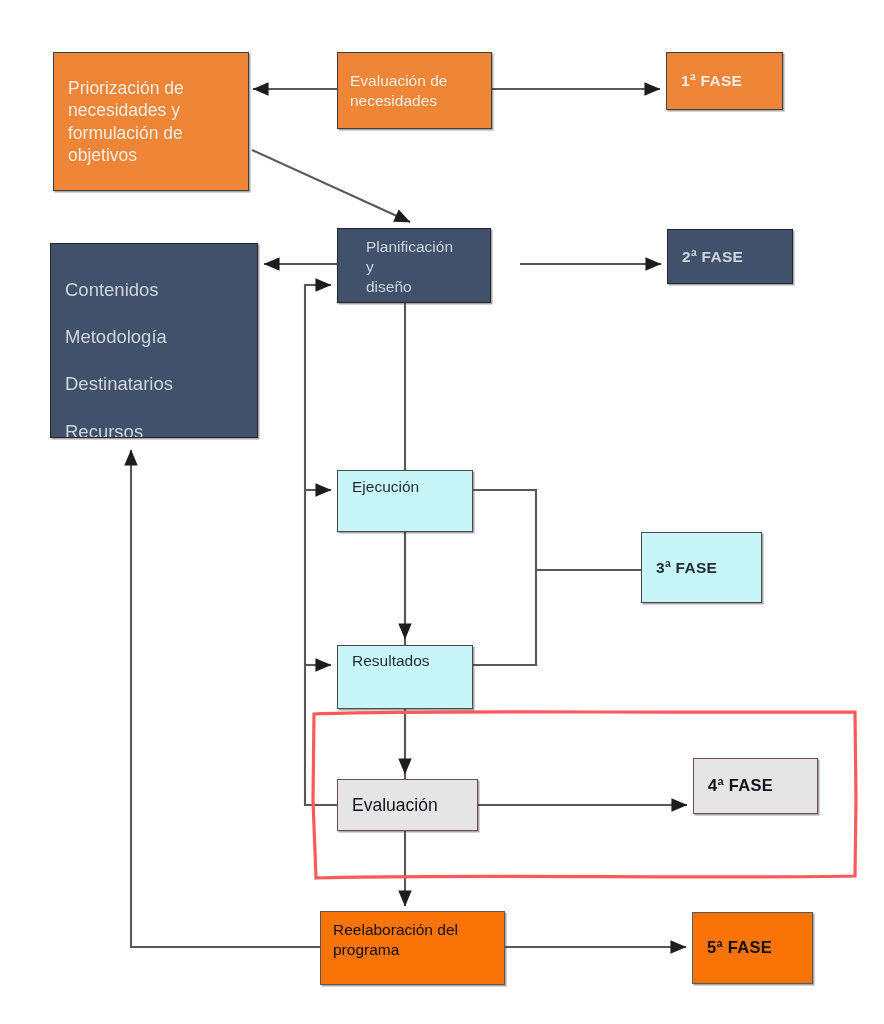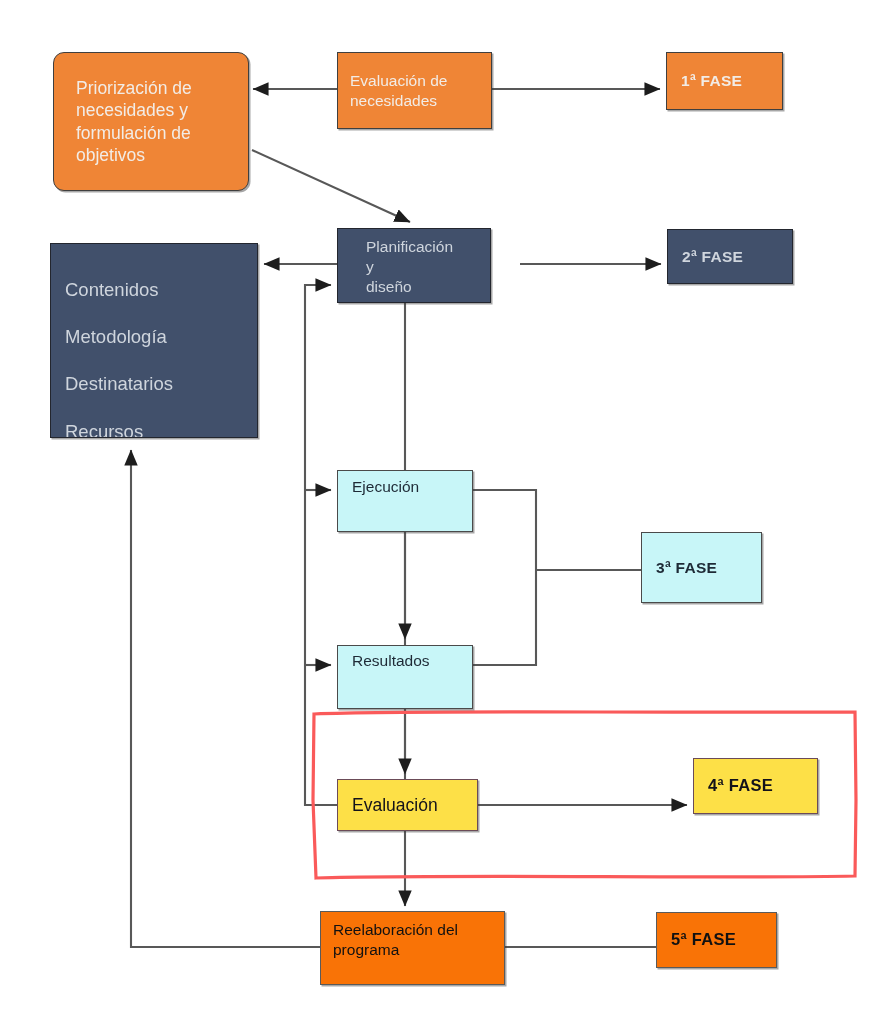--- a/index.html
+++ b/index.html
@@ -69,28 +69,28 @@
   
   .cyan {
     background: #c8f6f8;
     border-color: #4a4a4a;
   }
   .cyan .node-label {
     color: #1e2a36;
   }
   
   .pink {
-    background: #fde047;
+    background: #e5e5e5;
     border-color: #6b4b58;
   }
   .pink .node-label {
     color: #13121a;
   }
 
-  .pad-lg { padding: 9px 22px; border-radius: 11px; }
+  .pad-lg { padding: 9px 14px; }
   .pad-md { padding: 7px 12px; }
   .pad-sm { padding: 6px 14px; }
 
   .t-body   { font-size: 17.5px; font-weight: 400; }
   .t-body-s { font-size: 15.5px; font-weight: 400; }
   .t-list   { font-size: 18.5px; font-weight: 400; line-height: 1.42; }
   .t-phase  { font-size: 15.5px; font-weight: 700; letter-spacing: 0.3px; }
   .t-phase-lg { font-size: 16.5px; font-weight: 700; letter-spacing: 0.3px; }
 
   .list-line { display: block; }
@@ -209,17 +209,17 @@
 
   <div class="node pink pad-sm" style="left:693px; top:758px; width:125px; height:56px;">
     <span class="node-label t-phase-lg">4ª FASE</span>
   </div>
 
   <div class="node orange-bright" style="left:320px; top:911px; width:185px; height:74px; padding:8px 12px; align-items:flex-start;">
     <span class="node-label t-body-s">Reelaboración del
 programa</span>
   </div>
 
-  <div class="node orange-bright pad-sm" style="left:656px; top:912px; width:121px; height:56px;">
+  <div class="node orange-bright pad-sm" style="left:692px; top:912px; width:121px; height:72px;">
     <span class="node-label t-phase-lg">5ª FASE</span>
   </div>
 
 </div>
 
 </body></html>

